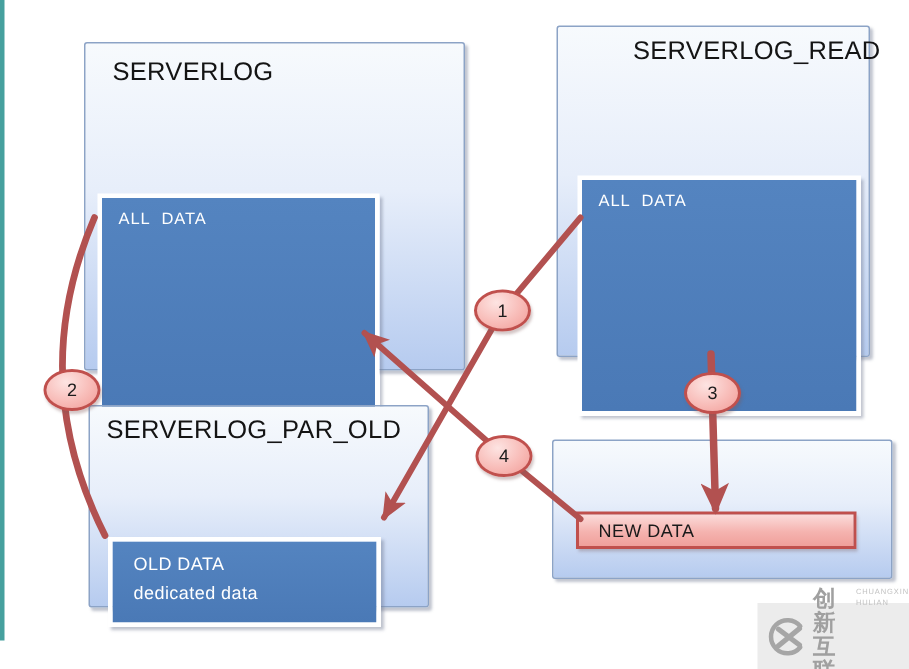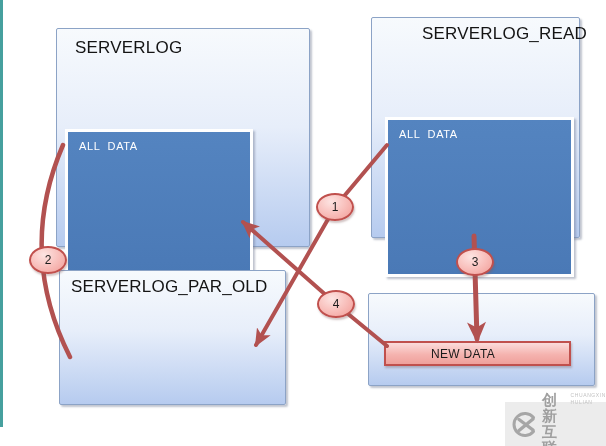--- a/index.html
+++ b/index.html
@@ -21,21 +21,21 @@
     box-shadow:2px 2px 2px rgba(110,120,145,0.45);color:#ffffff;margin-top:44px;
   }
   .inner-label{font-size:11px;letter-spacing:0.6px;word-spacing:4px;padding:8px 0 0 11px;}
   .inner-label-two{font-size:12px;letter-spacing:0.3px;line-height:19px;padding:6px 0 0 14px;}
   .new-data-box{
     position:absolute;box-sizing:border-box;border:2px solid #c0504d;
     background:linear-gradient(180deg,#fbdcdb 0%,#f5b3af 55%,#efa09b 100%);
     box-shadow:1px 2px 2px rgba(120,90,90,0.35);
     display:flex;align-items:center;
   }
-  .new-data-label{color:#1a1a1a;font-size:12px;letter-spacing:0.3px;padding-left:13px;margin-left:32px;}
+  .new-data-label{color:#1a1a1a;font-size:12px;letter-spacing:0.3px;padding-left:13px;}
   svg.overlay{position:absolute;left:0;top:0;z-index:5;pointer-events:none;}
   .callout{
     position:absolute;z-index:6;width:38px;height:28px;border-radius:50%;
     border:2px solid #c0504d;box-sizing:border-box;
     background:radial-gradient(ellipse at 38% 28%, #fde4e2 0%, #f8bcb8 55%, #f19c97 100%);
     display:flex;align-items:center;justify-content:center;
     font-size:12px;color:#1c1c1c;box-shadow:1px 2px 2px rgba(130,90,90,0.35);
   }
   .watermark{
     position:absolute;left:505px;top:402px;width:101px;height:44px;background:#ececec;
@@ -62,20 +62,26 @@
 
   <div class="outer-box" style="left:371px;top:17px;width:209px;height:221px;padding-left:40px;">
     <div class="box-title" style="padding:6px 0 0 10px;">SERVERLOG_READ</div>
     <div class="inner-box" style="left:13px;top:55px;width:189px;height:160px;">
       <div class="inner-label">ALL DATA</div>
     </div>
   </div>
 
   <div class="outer-box" style="left:59px;top:270px;width:227px;height:135px;">
     <div class="box-title" style="padding:6px 0 0 11px;">SERVERLOG_PAR_OLD</div>
+    <div class="inner-box" style="left:12px;top:43px;width:182px;height:60px;">
+      <div class="inner-label-two">
+        <div>OLD DATA</div>
+        <div>dedicated data</div>
+      </div>
+    </div>
   </div>
 
   <div class="outer-box" style="left:368px;top:293px;width:227px;height:93px;">
     <div class="new-data-box" style="left:15px;top:47px;width:187px;height:25px;">
       <div class="new-data-label">NEW DATA</div>
     </div>
   </div>
 
   <svg class="overlay" width="606" height="446" viewBox="0 0 606 446">
     <defs>

